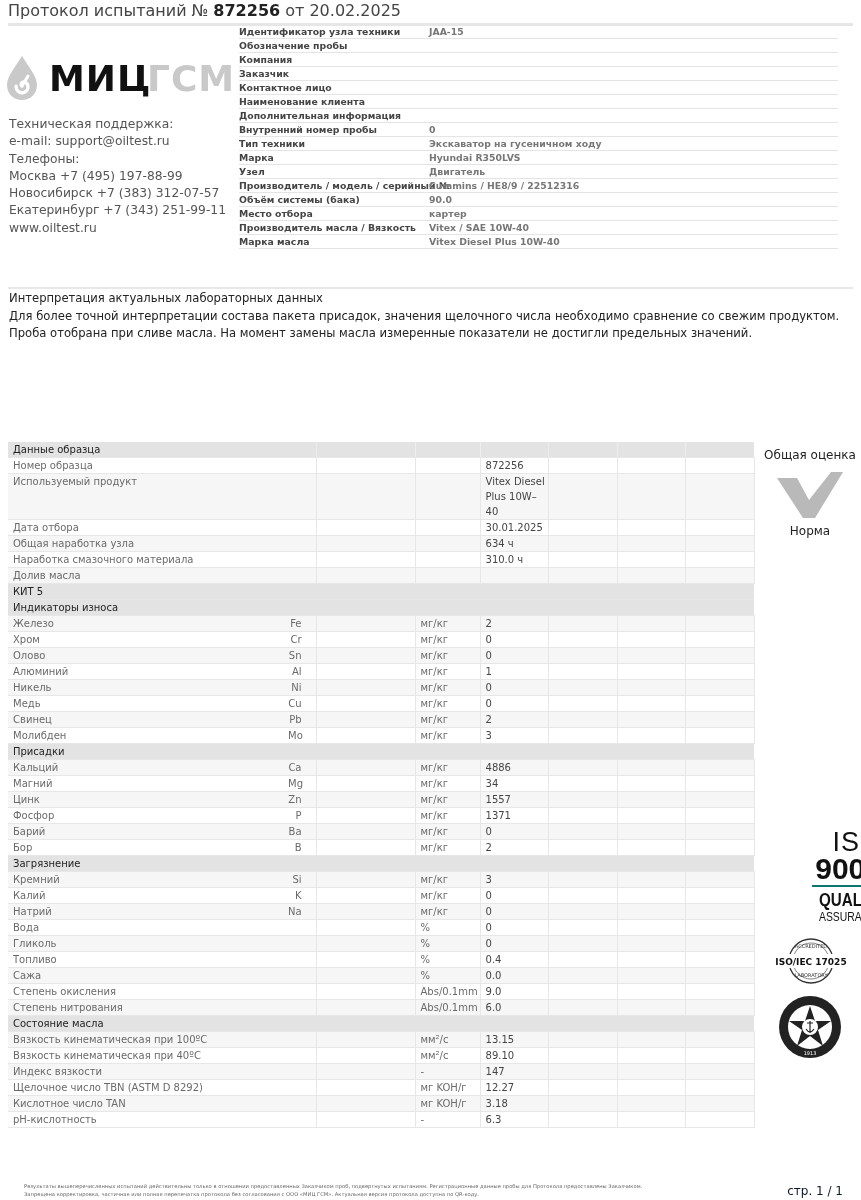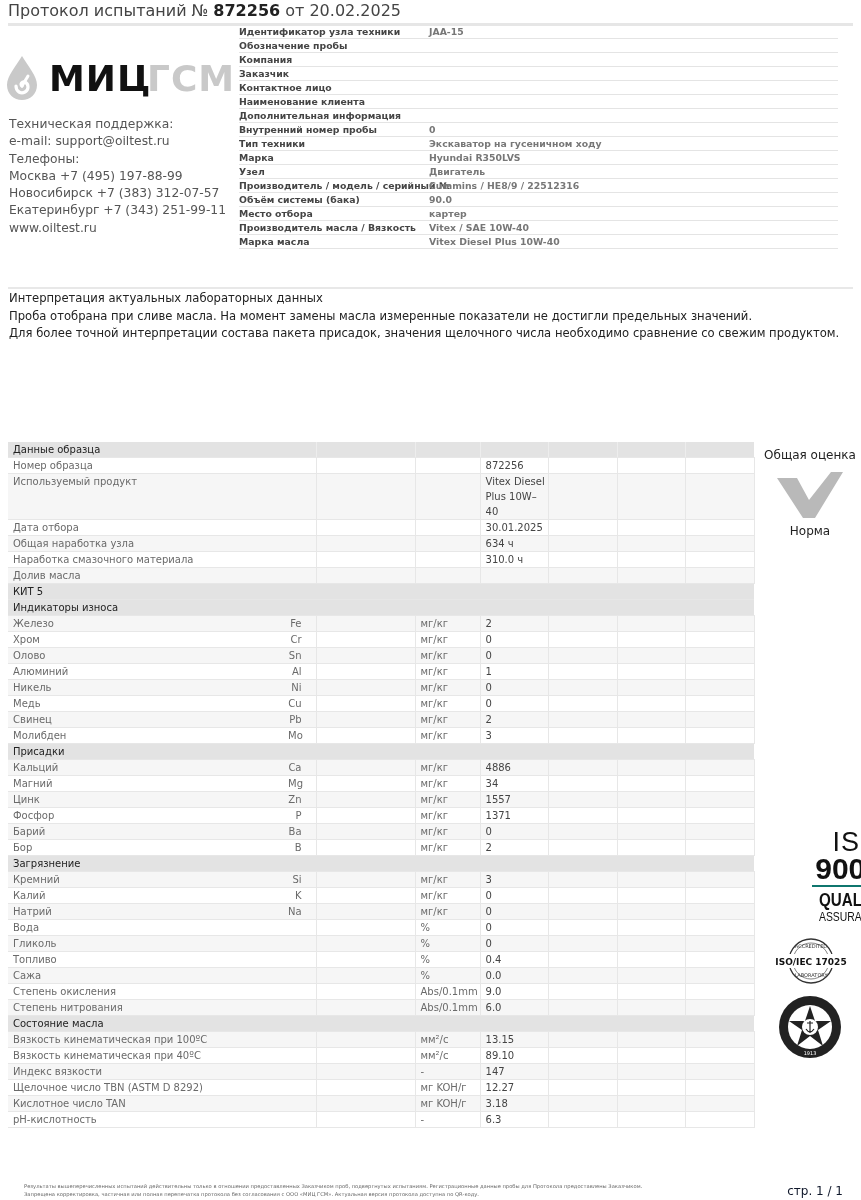--- a/index.html
+++ b/index.html
@@ -151,22 +151,22 @@
     </div>
     <div class="info-row">
       <div class="k">Марка масла</div>
       <div class="v">Vitex Diesel Plus 10W-40</div>
     </div>
   </div>
 
 <div class="interp-rule"></div>
 <div class="interp-title">Интерпретация актуальных лабораторных данных</div>
 <div class="interp-text">
+  <div>Для более точной интерпретации состава пакета присадок, значения щелочного числа необходимо сравнение со свежим продуктом.</div>
   <div>Проба отобрана при сливе масла. На момент замены масла измеренные показатели не достигли предельных значений.</div>
-  <div>Для более точной интерпретации состава пакета присадок, значения щелочного числа необходимо сравнение со свежим продуктом.</div>
 </div>
 
 <table class="rt" id="rt">
   <colgroup>
     <col style="width:275px">
       <col style="width:33px">
       <col style="width:99px">
       <col style="width:65px">
     <col style="width:68px">
       <col style="width:69px">

